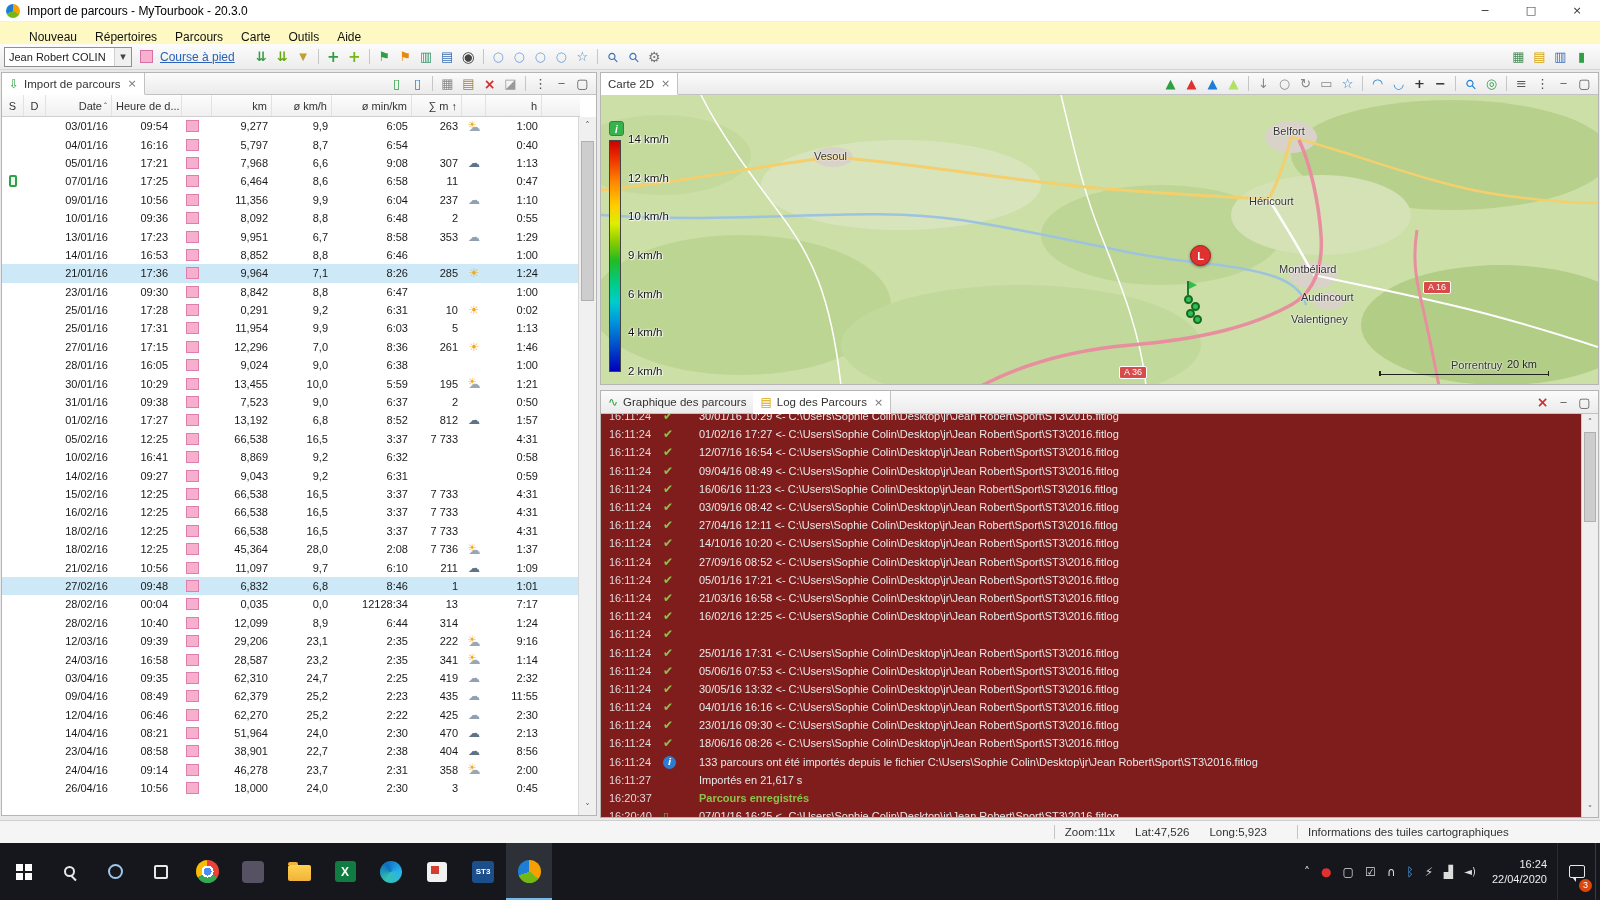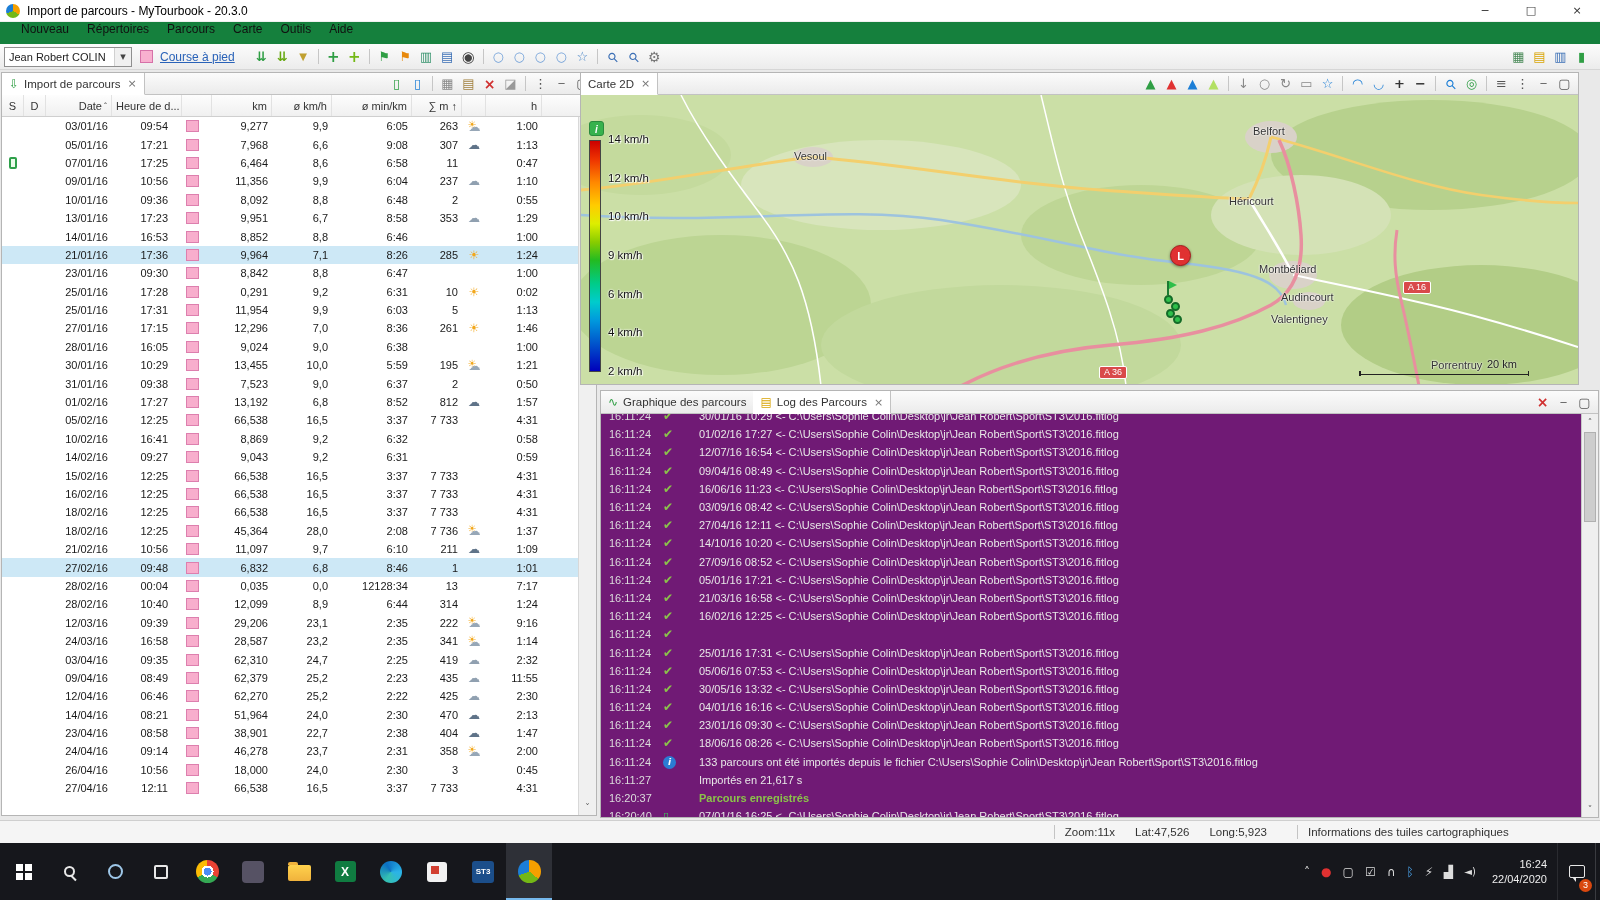--- a/index.html
+++ b/index.html
@@ -8,41 +8,41 @@
   #screen{position:relative;width:1600px;height:900px;background:#f0f0f0}
 
   
   .titlebar{position:absolute;top:0;left:0;right:0;height:22px;background:#fff;display:flex;align-items:center;padding-left:6px;border-bottom:1px solid #f0f0f0}
   .app-logo{width:14px;height:14px;border-radius:50%;background:conic-gradient(#f59f00 0 120deg,#74b816 0 250deg,#1c7ed6 0 360deg);margin-right:7px;flex:none}
   .title-text{font-size:12px;color:#000;white-space:nowrap}
   .win-btns{margin-left:auto;display:flex;height:22px}
   .win-btn{width:46px;text-align:center;line-height:22px;font-size:11px;color:#333;font-family:"DejaVu Sans",sans-serif}
 
   
-  .menubar{position:absolute;top:22px;left:0;right:0;height:22px;background:#15803d;display:flex;align-items:flex-start;padding-left:12px}
+  .menubar{position:absolute;top:22px;left:0;right:0;height:22px;background:#fef9c3;display:flex;align-items:flex-end;padding-left:20px}
   .menu-item{padding:0 9px;font-size:12px;color:#111}
 
   
   .toolbar{position:absolute;top:44px;left:0;right:0;height:26px;background:linear-gradient(#fcfcfc,#ececec);display:flex;align-items:center;padding:0 4px;border-bottom:1px solid #d6d6d6}
   .combo{width:128px;height:20px;border:1px solid #8f8f8f;background:#fff;display:flex;align-items:center;font-size:11px;padding-left:4px;flex:none}
   .combo .arr{margin-left:auto;width:17px;height:18px;text-align:center;line-height:18px;color:#444;background:#f0f0f0;border-left:1px solid #d0d0d0;font-family:"DejaVu Sans",sans-serif}
   .swatch{width:13px;height:13px;background:#f8b0cf;border:1px solid #d671a8;display:inline-block;flex:none}
   .toolbar .swatch{margin:0 7px 0 8px}
   .link{color:#2962b8;text-decoration:underline;font-size:12px;margin-right:16px;white-space:nowrap}
   .istrip{display:flex;align-items:center;height:100%}
   .ti{display:inline-flex;align-items:center;justify-content:center;min-width:21px;height:20px;font-size:13px;font-family:"DejaVu Sans",sans-serif;flex:none}
   .ti.tsep{min-width:1px;width:1px;height:15px;background:#c6c6c6;margin:0 4px;font-size:0}
   .ti.rot{transform:rotate(-45deg)}
   .toolbar .right{margin-left:auto;padding-right:4px}
 
   
   .main{position:absolute;top:70px;left:0;width:1600px;height:750px;background:#e9e9e9}
   .panel{position:absolute;background:#fff;border:1px solid #b5b5b5}
   #left-panel{left:1px;top:2px;width:596px;height:744px}
-  #map-panel{left:580px;top:2px;width:999px;height:313px}
+  #map-panel{left:600px;top:2px;width:999px;height:313px}
   #log-panel{left:600px;top:320px;width:999px;height:428px}
 
   .ptabbar{position:relative;height:22px;background:linear-gradient(#fbfbfb,#ebebeb);border-bottom:1px solid #c2c2c2;display:flex;align-items:stretch}
   .ptab{display:flex;align-items:center;padding:0 7px;font-size:11.5px;gap:5px;color:#333;white-space:nowrap}
   .ptab.active{background:#fff;border-right:1px solid #c2c2c2;margin-bottom:-1px;border-bottom:1px solid #fff}
   .ptab .ticon{font-size:12px;font-family:"DejaVu Sans",sans-serif}
   .ptab .tclose{color:#777;font-size:11px;margin-left:2px;font-family:"DejaVu Sans",sans-serif}
   .ptabbar .istrip{margin-left:auto;padding-right:3px}
 
   
@@ -106,21 +106,21 @@
   .gflag::before{content:"";position:absolute;left:2px;top:0;border-top:4px solid transparent;border-bottom:4px solid transparent;border-left:8px solid #2fbf4a}
   .gm{position:absolute;width:9px;height:9px;border-radius:50%;background:#2fbf4a;border:2px solid #146b28}
   .gm1{left:583px;top:200px}.gm2{left:590px;top:207px}.gm3{left:585px;top:214px}.gm4{left:592px;top:220px}
   .scale-line{position:absolute;left:778px;top:279px;width:170px;border-top:1.5px solid #222}
   .scale-line::before,.scale-line::after{content:"";position:absolute;top:-4px;width:1.5px;height:5px;background:#222}
   .scale-line::before{left:0}.scale-line::after{right:0}
   .scale-text{position:absolute;left:906px;top:263px;font-size:11px;color:#222;text-shadow:0 0 2px #fff}
 
   
   #log-panel .ptabbar{height:23px}
-  .log-body{position:absolute;top:23px;left:0;right:0;bottom:0;background:#701a75;overflow:hidden}
+  .log-body{position:absolute;top:23px;left:0;right:0;bottom:0;background:#7f1d1d;overflow:hidden}
   .log-rows{position:absolute;top:-7px;left:0;right:17px}
   .lrow{display:flex;height:18.2px;align-items:center;font-size:11px;color:#e8e8e8;white-space:nowrap}
   .l-time{width:56px;padding-left:8px;color:#dcdcdc;flex:none}
   .l-icon{width:42px;padding-left:6px;flex:none;font-family:"DejaVu Sans",sans-serif}
   .l-icon[data-k="check"]{color:#8bc34a;font-weight:bold;font-size:12px}
   .l-icon[data-k="device"]{color:#3fc159;font-weight:bold}
   .l-icon .ib{display:none}
   .l-icon[data-k="info"] .ib{display:inline-block;width:13px;height:13px;border-radius:50%;background:#2b7cd3;color:#fff;font-size:9px;font-style:italic;font-weight:bold;text-align:center;line-height:13px}
   .l-text{flex:1;overflow:hidden}
   .lrow[data-k="saved"] .l-text{color:#8bc34a;font-weight:bold}
@@ -285,20 +285,38 @@
             <span class="c w-kmh">9,9</span>
             <span class="c w-minkm">6:05</span>
             <span class="c w-elev">263</span>
             <span class="c w-w">
               <i class="wicon" data-w="partly"></i>
             </span>
             <span class="c w-h">1:00</span>
             <span class="c w-fill"></span>
           </div>
 
+          <div class="trow">
+            <span class="c w-s"></span>
+            <span class="c w-d"></span>
+            <span class="c w-date">04/01/16</span>
+            <span class="c w-time">16:16</span>
+            <span class="c w-color">
+              <i class="swatch2"></i>
+            </span>
+            <span class="c w-km">5,797</span>
+            <span class="c w-kmh">8,7</span>
+            <span class="c w-minkm">6:54</span>
+            <span class="c w-elev"></span>
+            <span class="c w-w">
+              <i class="wicon"></i>
+            </span>
+            <span class="c w-h">0:40</span>
+            <span class="c w-fill"></span>
+          </div>
 
           <div class="trow">
             <span class="c w-s"></span>
             <span class="c w-d"></span>
             <span class="c w-date">05/01/16</span>
             <span class="c w-time">17:21</span>
             <span class="c w-color">
               <i class="swatch2"></i>
             </span>
             <span class="c w-km">7,968</span>
@@ -911,21 +929,21 @@
             <span class="c w-color">
               <i class="swatch2"></i>
             </span>
             <span class="c w-km">38,901</span>
             <span class="c w-kmh">22,7</span>
             <span class="c w-minkm">2:38</span>
             <span class="c w-elev">404</span>
             <span class="c w-w">
               <i class="wicon" data-w="rain"></i>
             </span>
-            <span class="c w-h">1:47</span>
+            <span class="c w-h">8:56</span>
             <span class="c w-fill"></span>
           </div>
 
           <div class="trow">
             <span class="c w-s"></span>
             <span class="c w-d"></span>
             <span class="c w-date">24/04/16</span>
             <span class="c w-time">09:14</span>
             <span class="c w-color">
               <i class="swatch2"></i>

